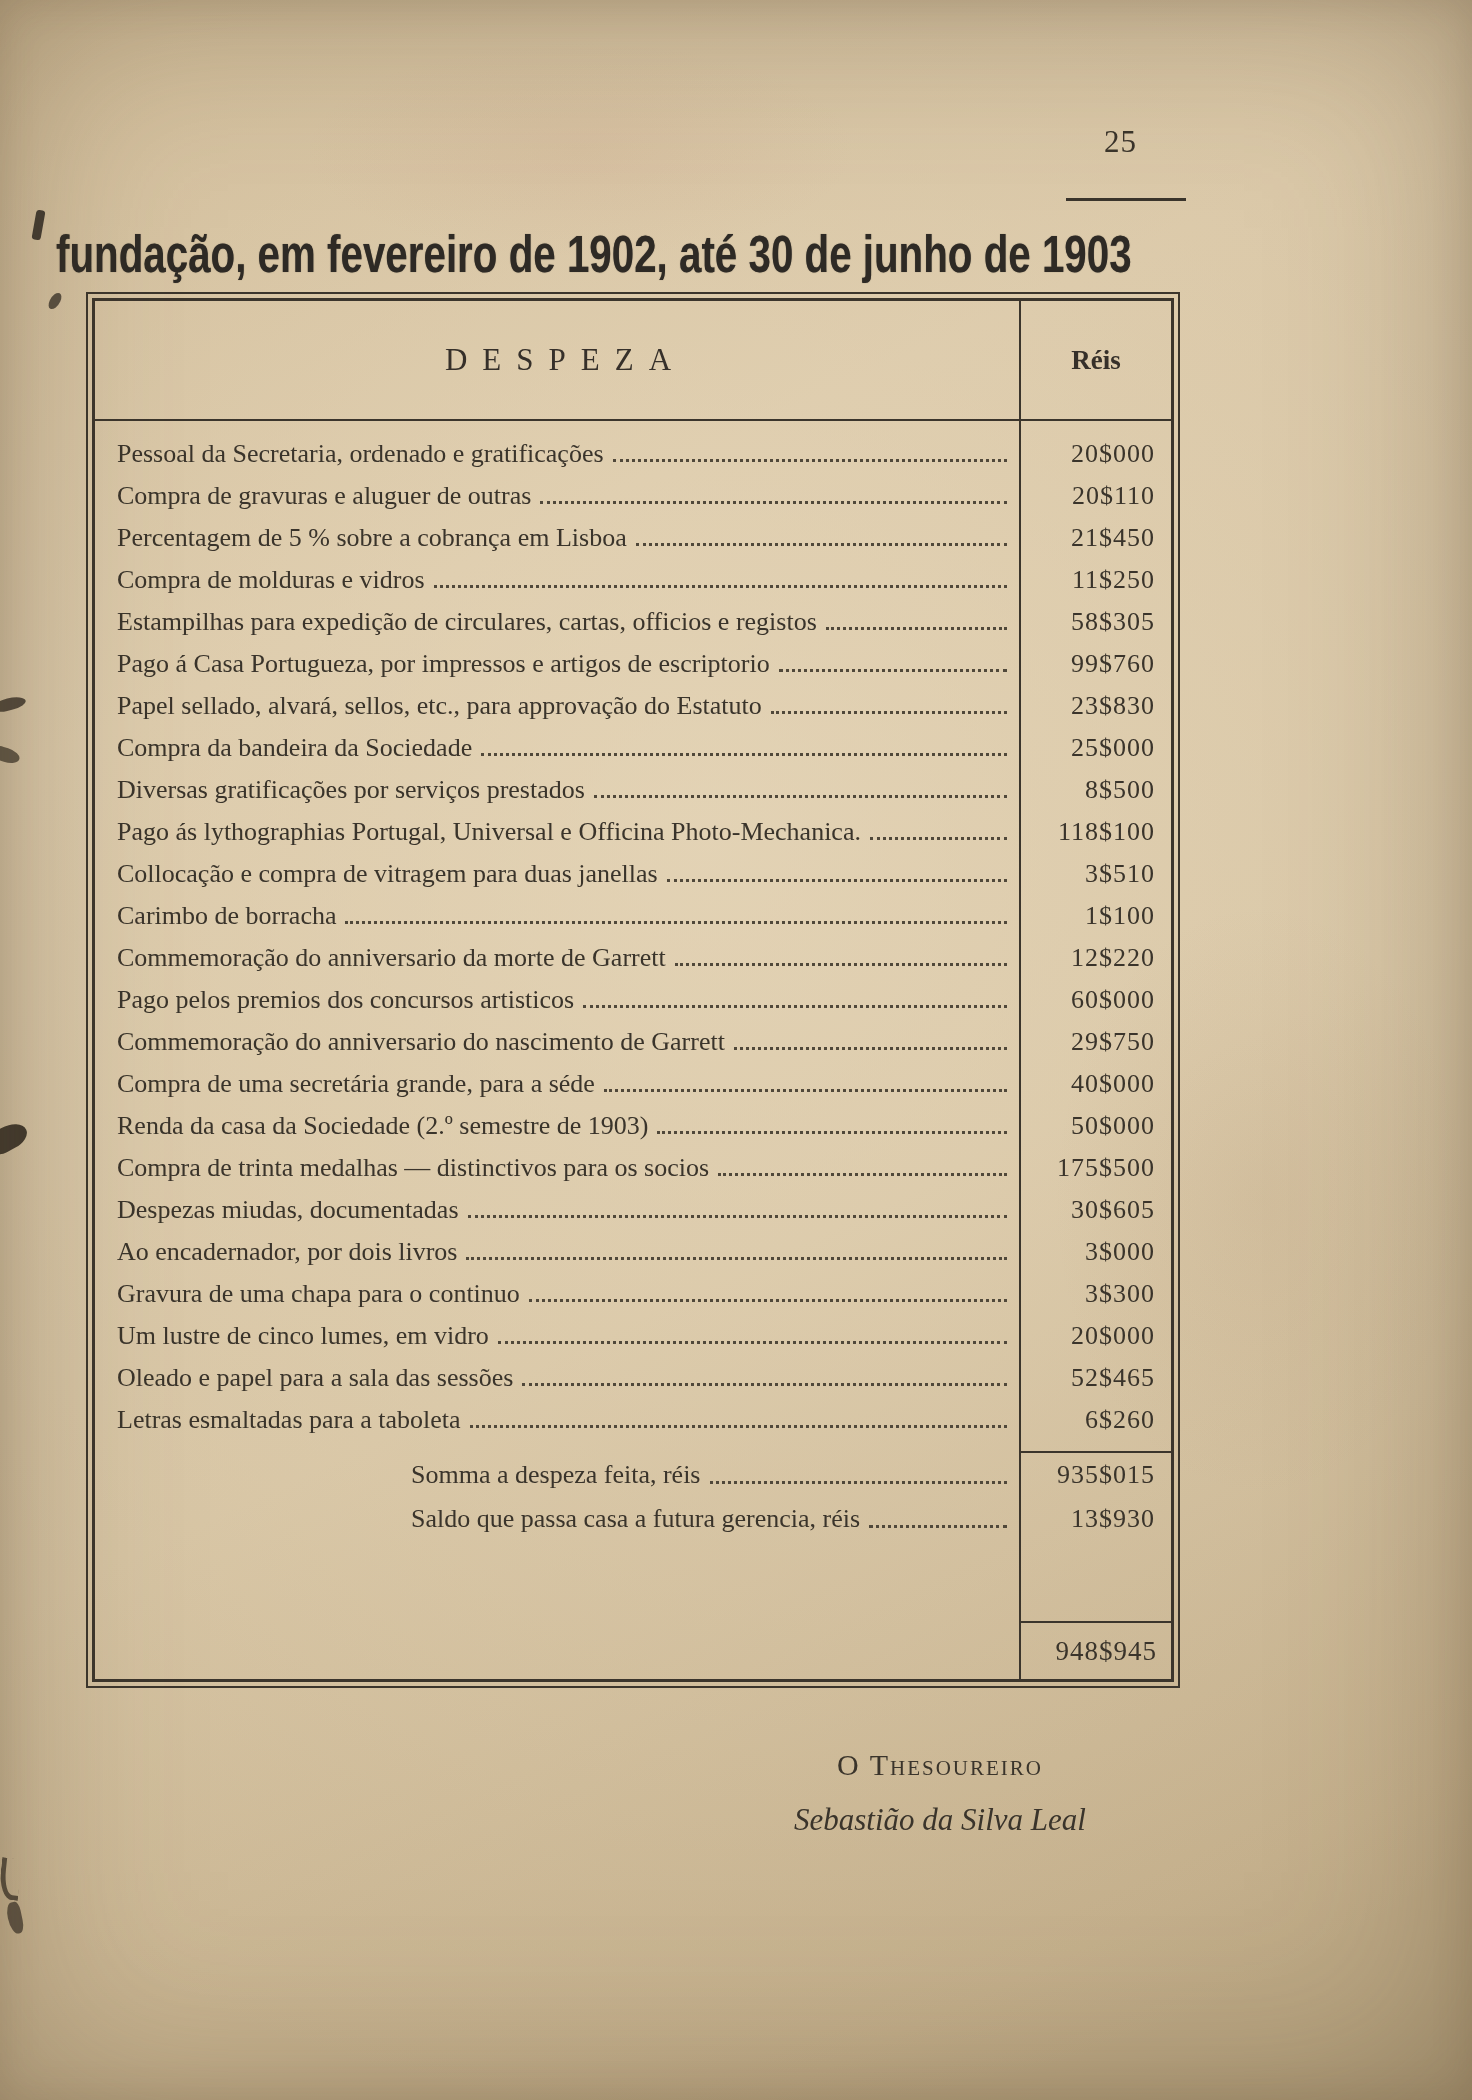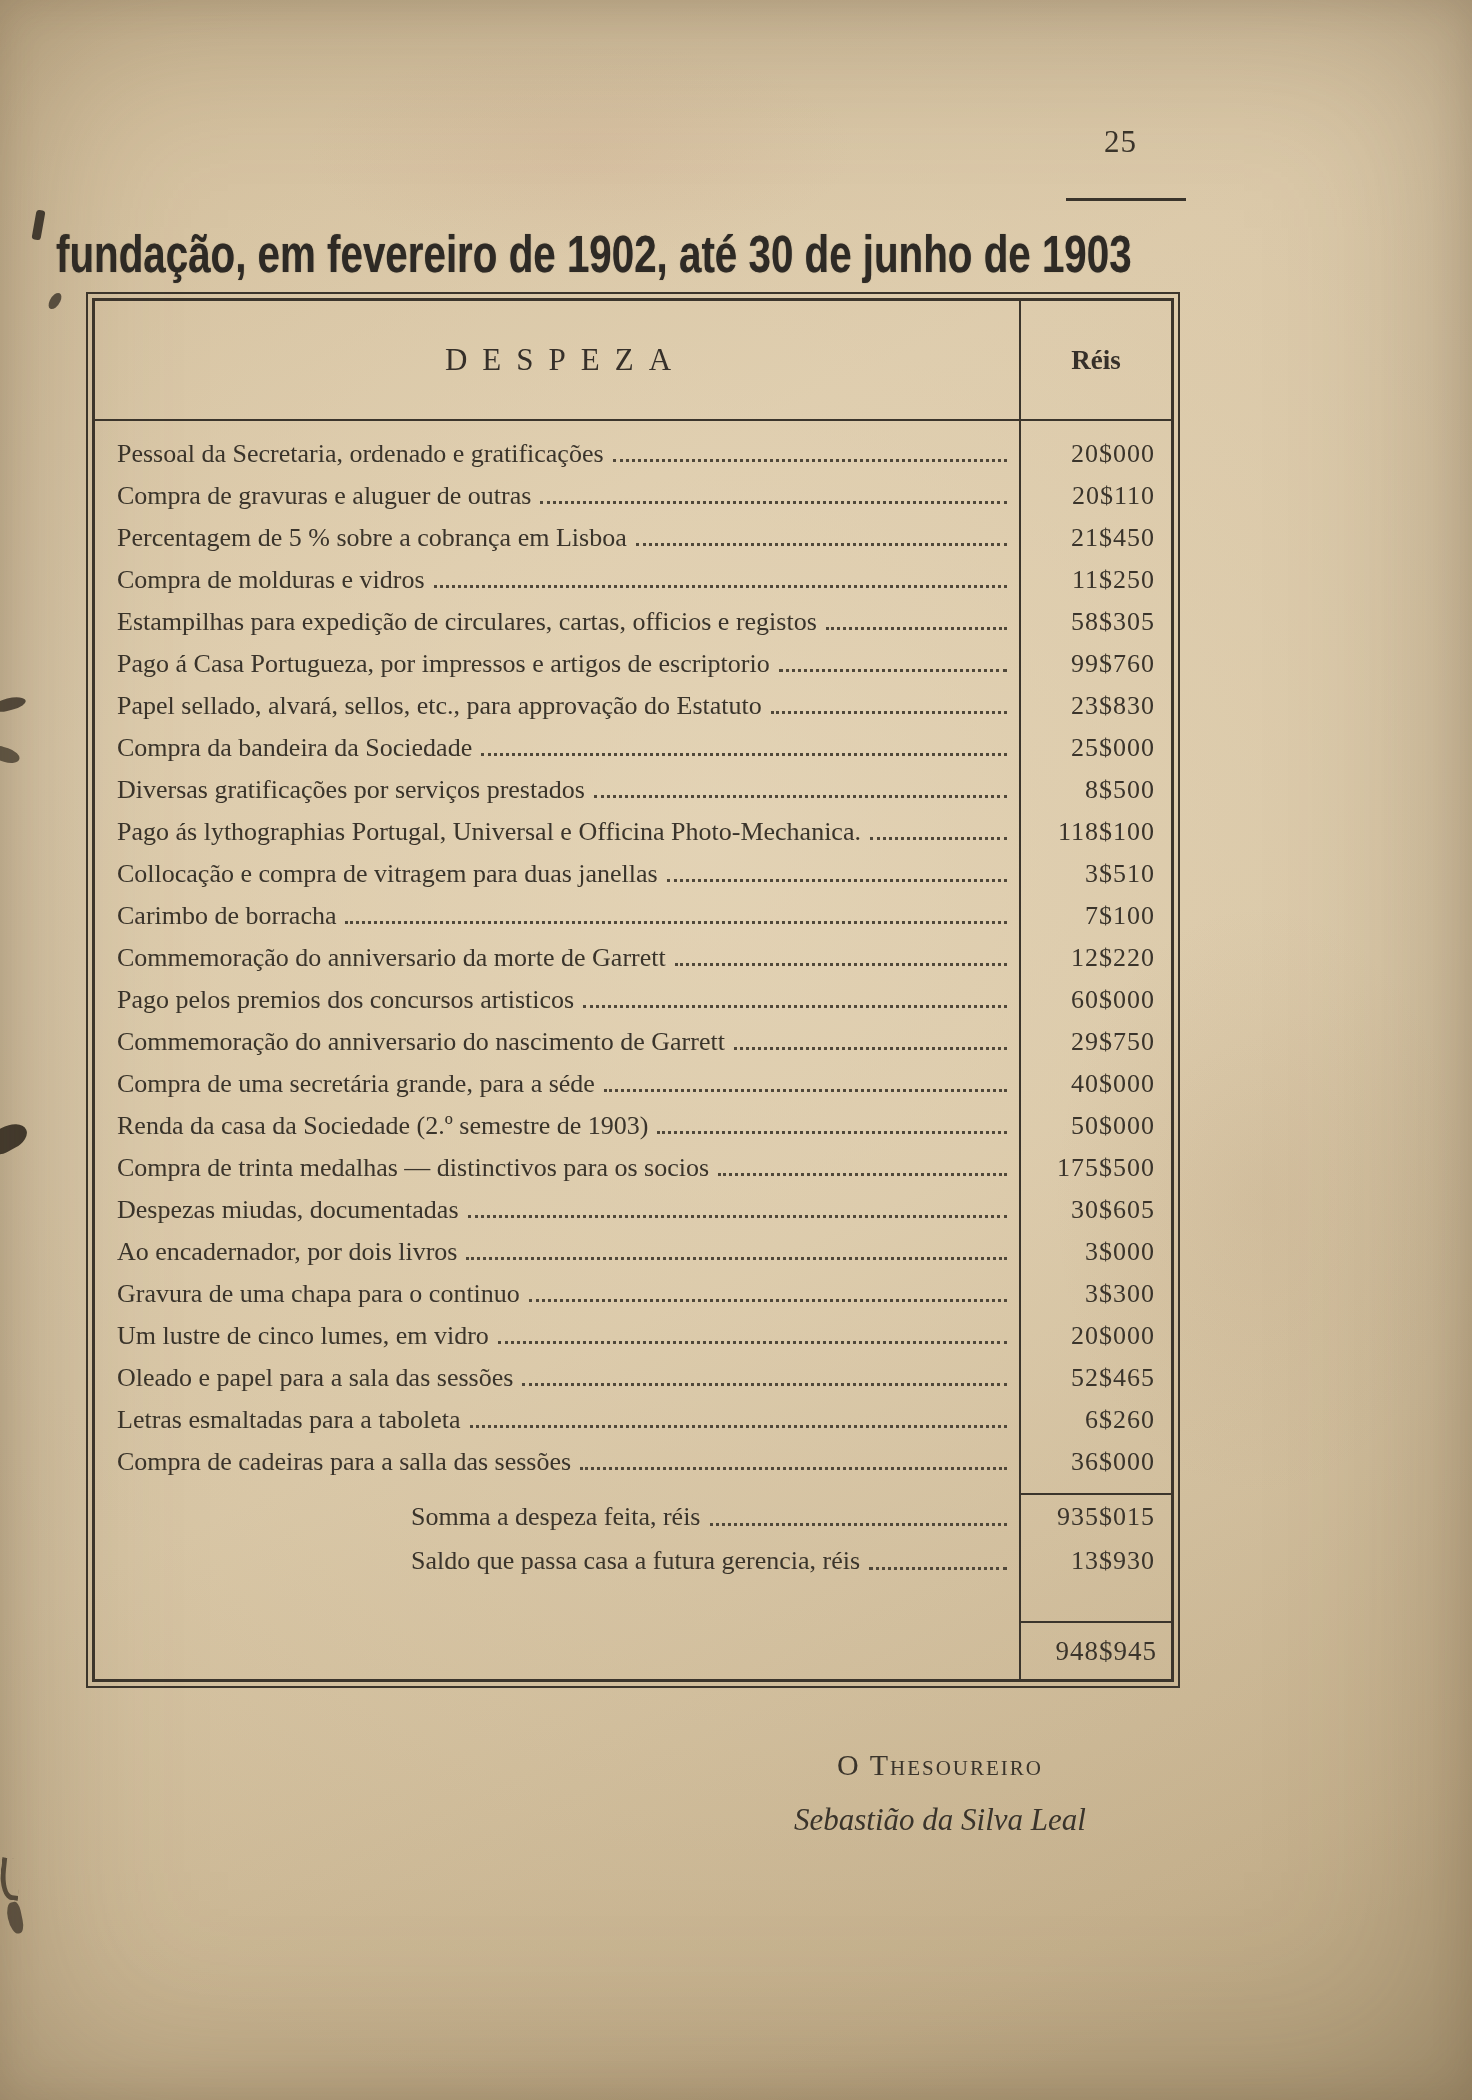--- a/index.html
+++ b/index.html
@@ -215,21 +215,21 @@
       <span class="leader"></span>
     </div>
     <div class="cell amt">3$510</div>
   </div>
 
   <div class="trow">
     <div class="cell label">
       <span class="txt">Carimbo de borracha</span>
       <span class="leader"></span>
     </div>
-    <div class="cell amt">7$100</div>
+    <div class="cell amt">1$100</div>
   </div>
 
   <div class="trow">
     <div class="cell label">
       <span class="txt">Commemoração do anniversario da morte de Garrett</span>
       <span class="leader"></span>
     </div>
     <div class="cell amt">12$220</div>
   </div>
 
@@ -314,27 +314,20 @@
   </div>
 
   <div class="trow">
     <div class="cell label">
       <span class="txt">Letras esmaltadas para a taboleta</span>
       <span class="leader"></span>
     </div>
     <div class="cell amt">6$260</div>
   </div>
 
-  <div class="trow">
-    <div class="cell label">
-      <span class="txt">Compra de cadeiras para a salla das sessões</span>
-      <span class="leader"></span>
-    </div>
-    <div class="cell amt">36$000</div>
-  </div>
 </div>
 
       <div class="totals">
   <div class="total-row first">
     <div class="cell label">
       <span class="txt">Somma a despeza feita, réis</span>
       <span class="leader"></span>
     </div>
     <div class="cell amt">935$015</div>
   </div>

